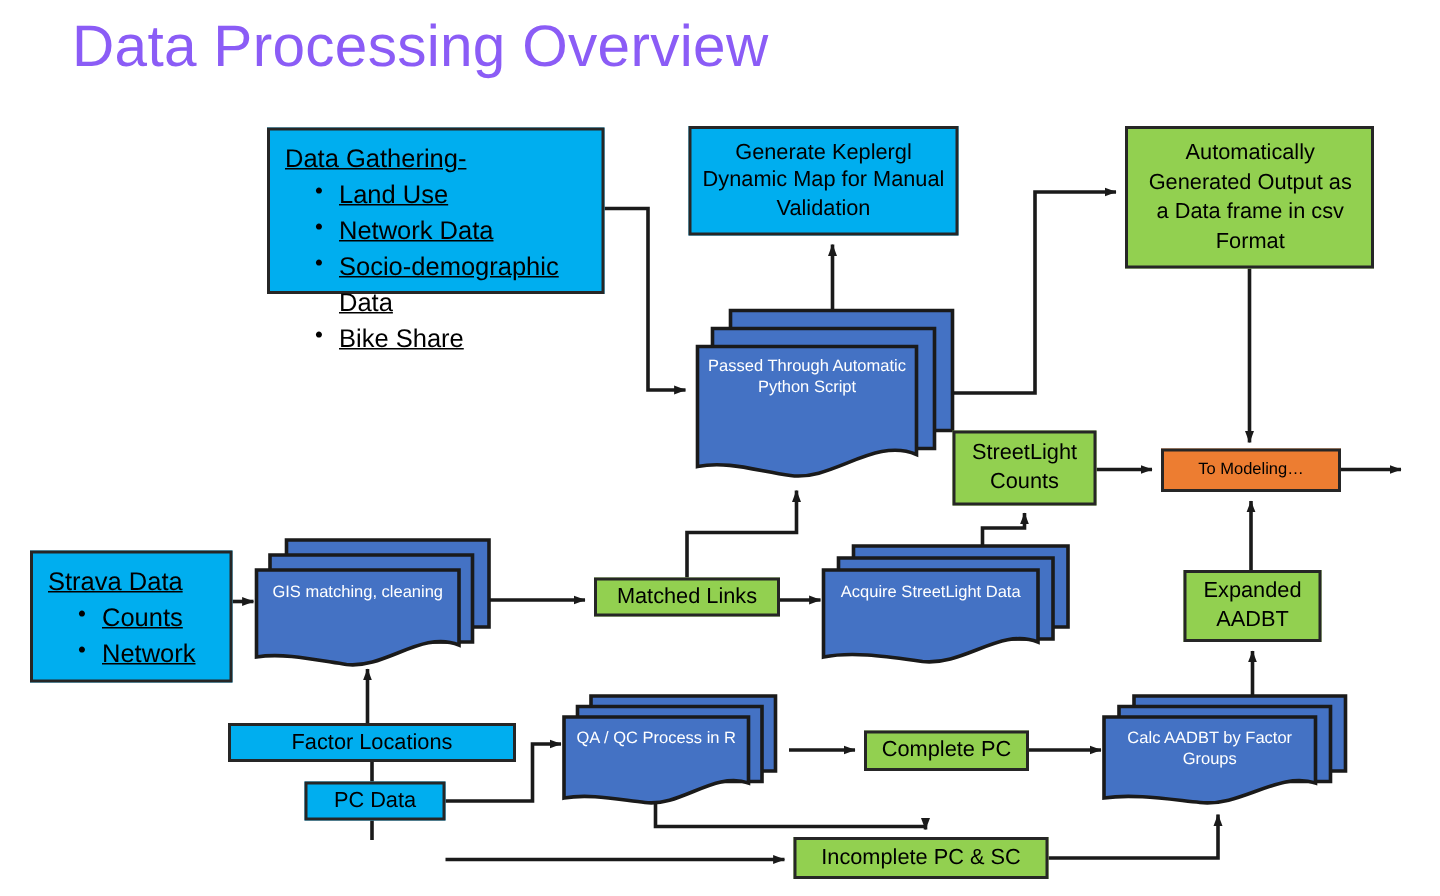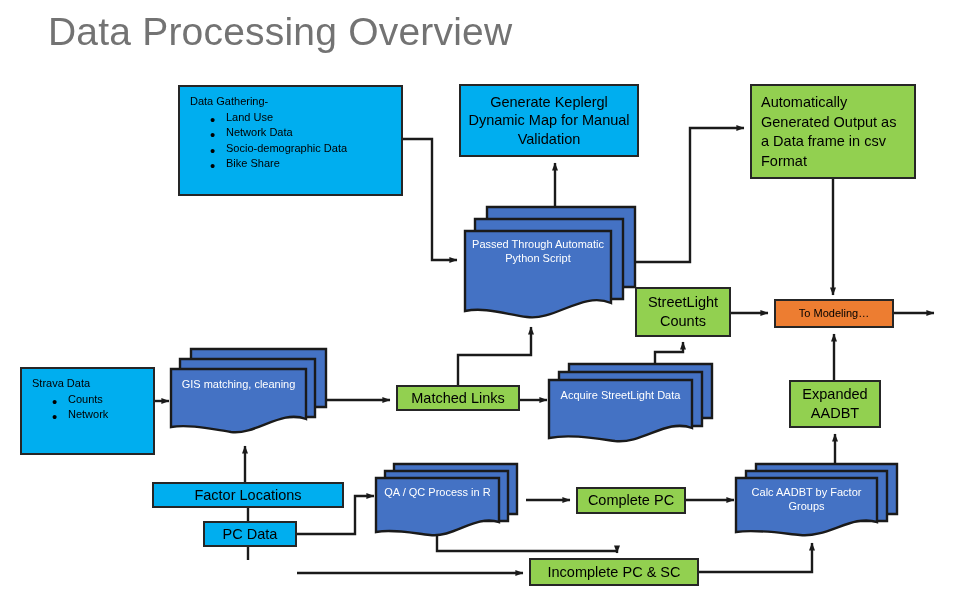--- a/index.html
+++ b/index.html
@@ -16,21 +16,21 @@
     height: 597px;
     background: #ffffff;
     overflow: hidden;
   }
   #title {
     position: absolute;
     left: 48px;
     top: 10px;
     font-size: 39px;
     font-weight: 400;
-    color: #737373;
+    color: #8b5cf6;
     letter-spacing: 0.2px;
     white-space: nowrap;
   }
   
   .node {
     position: absolute;
     box-sizing: border-box;
     border: 2px solid #262626;
     display: flex;
     align-items: center;
@@ -41,43 +41,44 @@
     color: #000000;
     padding: 2px 4px;
   }
   .node.lightblue { background: #00AEEF; }
   .node.green     { background: #92D050; }
   .node.orange    { background: #ED7D31; }
   .node.bullets {
     display: block;
     text-align: left;
     padding: 7px 8px 6px 10px;
-    font-size: 11px;
+    font-size: 17px;
     line-height: 1.41;
+    text-decoration: underline;
   }
   .node.bullets .hdr { display: block; }
   .node.bullets ul {
     margin: 0;
     padding: 0 0 0 20px;
     list-style: none;
   }
   .node.bullets li {
     position: relative;
     padding-left: 16px;
   }
   .node.bullets li::before {
     content: "\2022";
     position: absolute;
     left: 0;
     top: -1px;
     font-size: 15px;
   }
   .node.toptext {
     display: block;
-    text-align: left;
+    text-align: center;
     padding: 7px 8px 6px 9px;
     line-height: 1.36;
   }
 
   
   .docstack {
     position: absolute;
   }
   .docstack svg {
     display: block;
@@ -193,21 +194,21 @@
   <div class="node orange" style="left:774px; top:299px; width:120px; height:29px; font-size:11px;">To Modeling…</div>
 
   <div class="node lightblue bullets" style="left:20px; top:367px; width:135px; height:88px;">
     <span class="hdr">Strava Data</span>
     <ul>
       <li>Counts</li>
       <li>Network</li>
     </ul>
   </div>
 
-  <div class="docstack" style="left:169px; top:339px; width:160px; height:100px;">
+  <div class="docstack" style="left:169px; top:350px; width:160px; height:100px;">
     <svg width="160" height="100" viewBox="0 0 160 100">
       <path d="M22,10 H157 V68 H22 Z" fill="#4472C4" stroke="#1a1a1a" stroke-width="2.4"></path>
       <path d="M11,20 H146 V78 H11 Z" fill="#4472C4" stroke="#1a1a1a" stroke-width="2.4"></path>
       <path d="M2,30 H137 V80 C112,70 88,96 62,93 C42,90 20,85 2,88 Z" fill="#4472C4" stroke="#1a1a1a" stroke-width="2.4"></path>
     </svg>
     <div class="doclabel" style="top:38px; left:2px; width:135px;">GIS matching, cleaning</div>
   </div>
 
   <div class="node green" style="left:396px; top:385px; width:124px; height:26px;">Matched Links</div>
 

